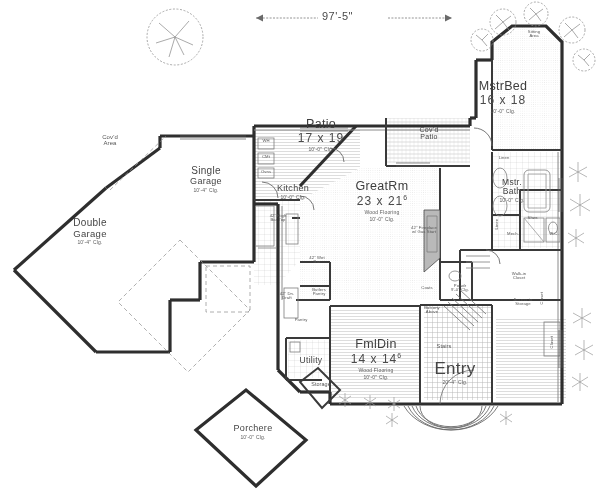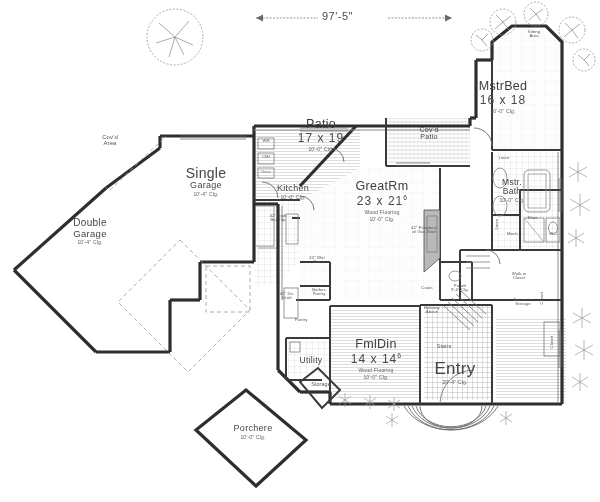--- a/index.html
+++ b/index.html
@@ -371,21 +371,21 @@
 </div>
 <div class="lbl" style="left:298px;top:288px;width:42px;">
   <div class="tiny">Butlers</div>
   <div class="tiny">Pantry</div>
 </div>
 <div class="lbl" style="left:284px;top:318px;width:34px;">
   <div class="tiny">Pantry</div>
 </div>
 
 <div class="lbl" style="left:176px;top:166px;width:60px;">
-  <div class="mid" style="font-size:14px;text-align:center;">Single</div>
+  <div class="mid" style="font-size:10px;text-align:center;">Single</div>
   <div class="mid" style="font-size:9px;">Garage</div>
   <div class="rsub">10'-4" Clg.</div>
 </div>
 <div class="lbl" style="left:56px;top:218px;width:68px;">
   <div class="mid" style="font-size:10px;">Double</div>
   <div class="mid" style="font-size:9.5px;">Garage</div>
   <div class="rsub">10'-4" Clg.</div>
 </div>
 <div class="lbl" style="left:88px;top:134px;width:44px;">
   <div class="tiny" style="font-size:6px;">Cov'd</div>

